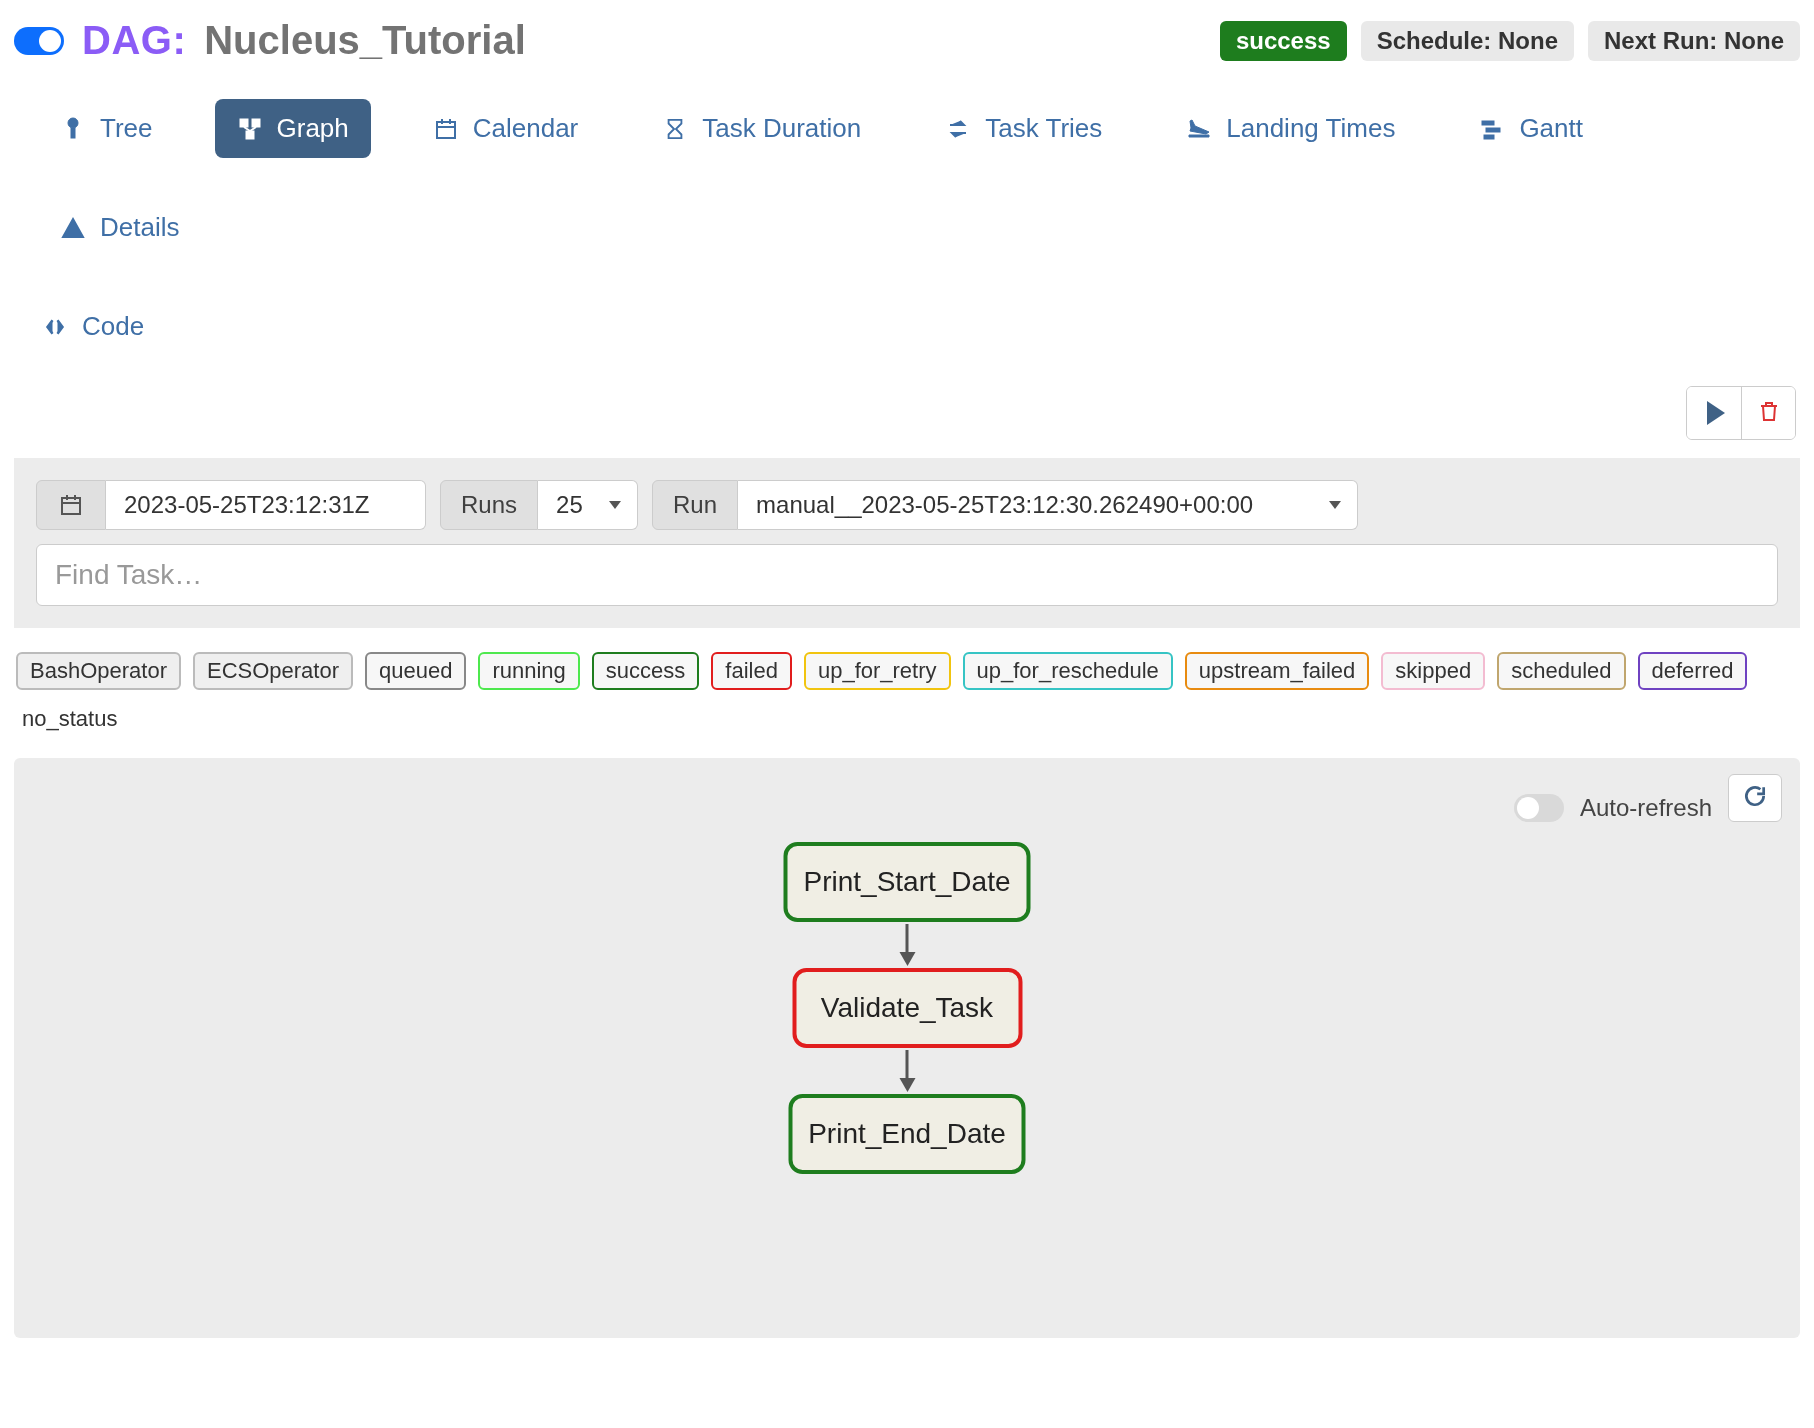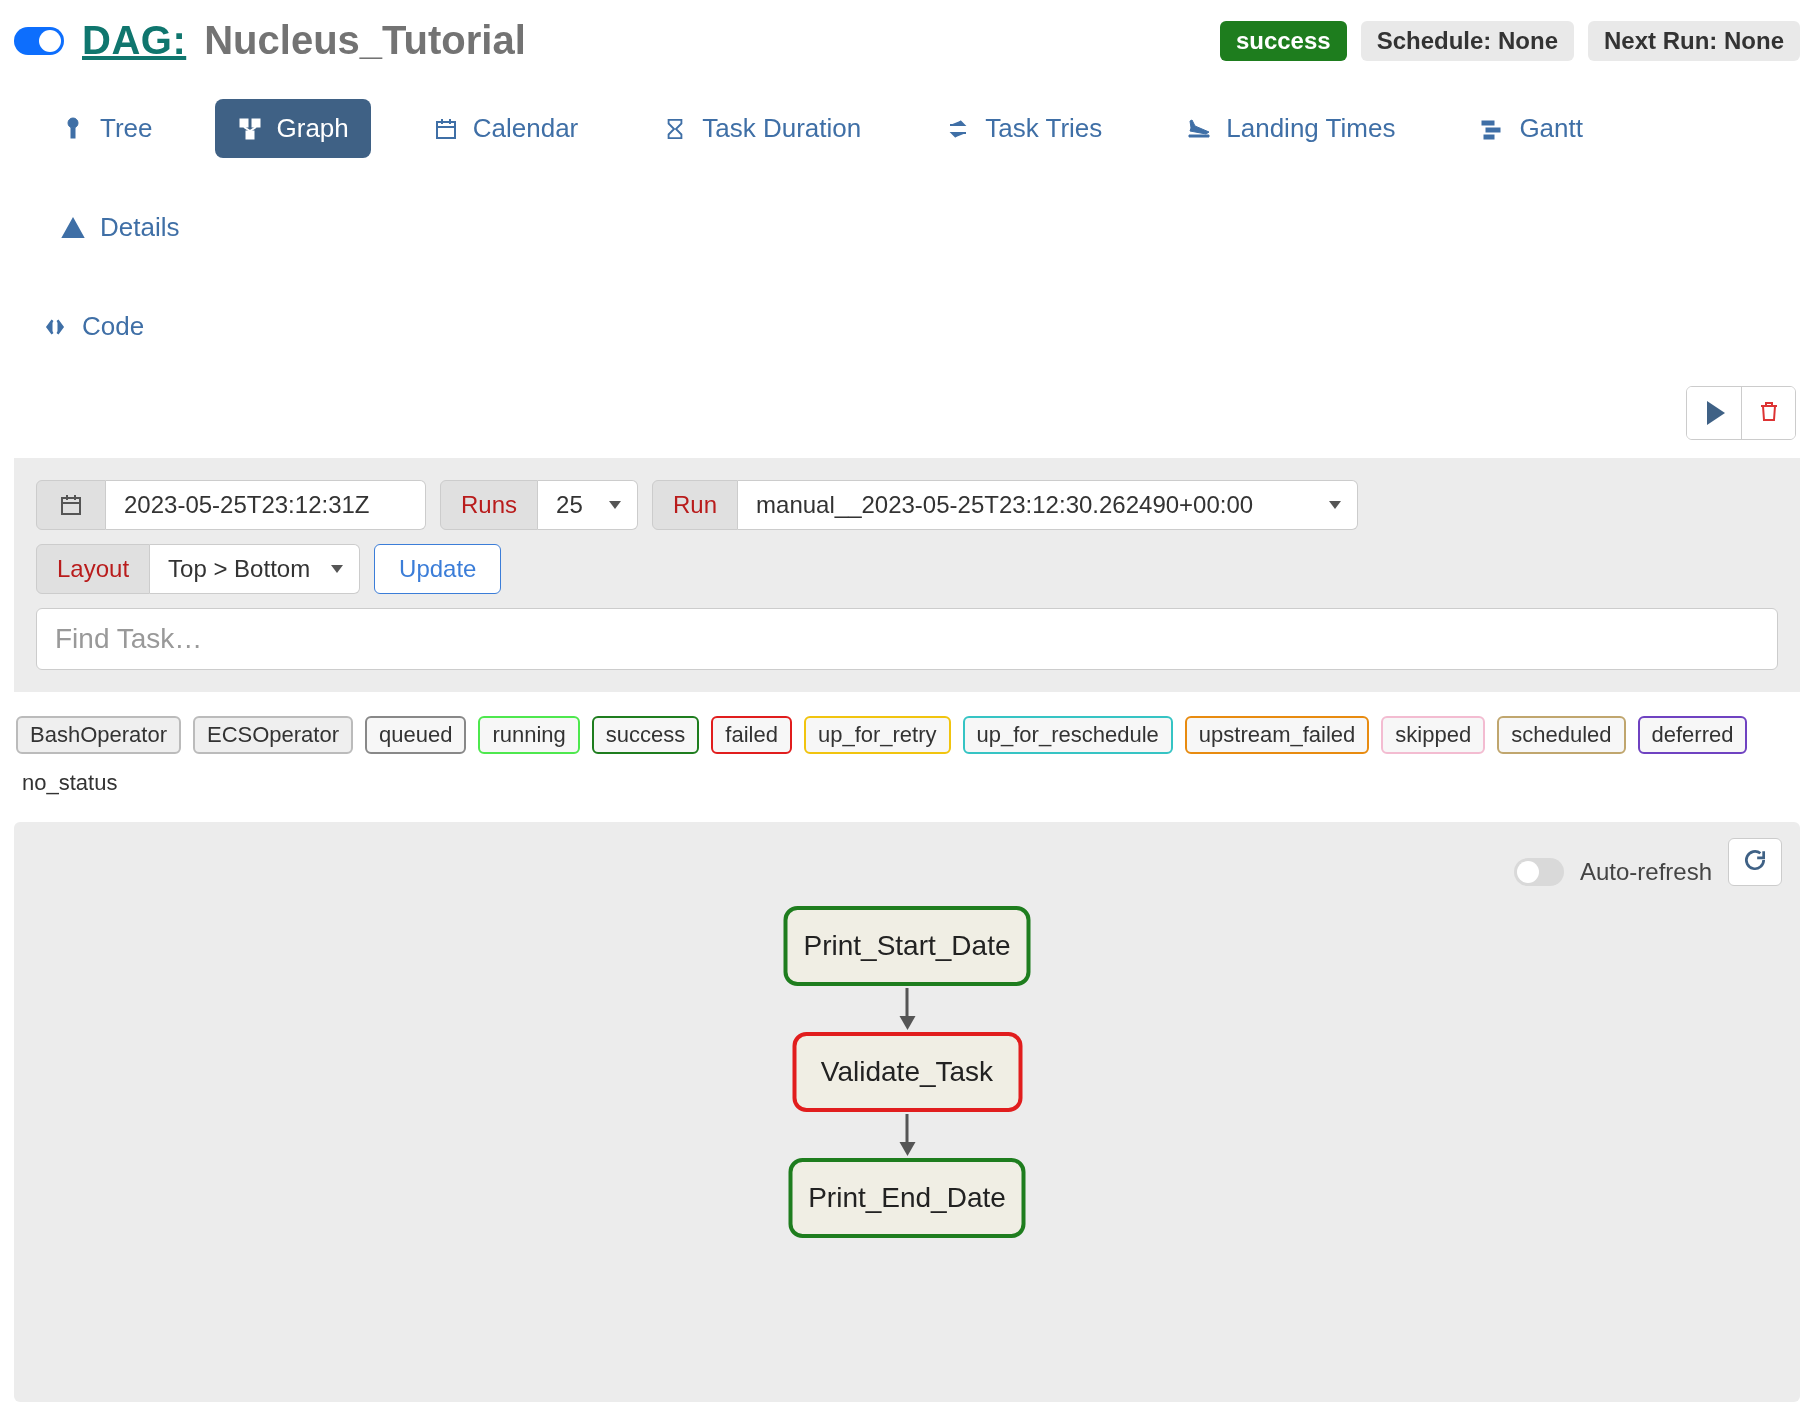--- a/index.html
+++ b/index.html
@@ -4,21 +4,21 @@
 <style>
   * { box-sizing: border-box; margin: 0; padding: 0; }
   html, body { width: 1814px; height: 1428px; background: #fff; font-family: -apple-system, BlinkMacSystemFont, "Segoe UI", Helvetica, Arial, sans-serif; color: #333; }
   body { padding: 14px; }
 
   
   .header-row { display: flex; align-items: center; justify-content: space-between; padding: 4px 0 26px 0; }
   .title-wrap { display: flex; align-items: center; gap: 18px; }
   .toggle { width: 50px; height: 28px; background: #0d6efd; border-radius: 14px; position: relative; cursor: pointer; }
   .toggle .knob { width: 22px; height: 22px; background: #fff; border-radius: 50%; position: absolute; right: 3px; top: 3px; }
-  .dag-label { font-size: 40px; font-weight: 600; color: #0f766e; letter-spacing: .5px; text-decoration: underline; }
+  .dag-label { font-size: 40px; font-weight: 600; color: #8b5cf6; letter-spacing: .5px; }
   .dag-name { font-size: 40px; font-weight: 700; color: #737373; }
   .badges { display: flex; gap: 14px; }
   .badge { border-radius: 6px; padding: 6px 16px; font-size: 24px; font-weight: 600; }
   .badge.success { background: #1e7d1e; color: #fff; }
   .badge.gray { background: #e9e9e9; color: #333; }
 
   
   .tabs-row { display: flex; flex-wrap: wrap; gap: 40px; align-items: center; padding: 10px 24px 30px 24px; font-size: 26px; }
   .tab { display: inline-flex; align-items: center; gap: 14px; color: #3f6fa6; padding: 14px 22px; border-radius: 8px; cursor: pointer; font-weight: 500;}
   .tab.active { background: #3f6185; color: #fff; }
@@ -29,21 +29,21 @@
   .action-row { display:flex; justify-content:flex-end; padding: 0 4px 18px 0; gap: 0; }
   .action-group { display:flex; border:1px solid #ccc; border-radius:6px; overflow:hidden; }
   .action-btn { width:54px; height:52px; display:flex; align-items:center; justify-content:center; cursor:pointer; background:#fff;}
   .action-btn.divide { border-left:1px solid #ccc;}
   .play-shape { width:0; height:0; border-left: 18px solid #3f6185; border-top:12px solid transparent; border-bottom:12px solid transparent; margin-left:4px;}
 
   
   .controls-panel { background: #ececec; border-radius: 0; padding: 22px;}
   .controls-row { display:flex; flex-wrap:wrap; gap: 14px; align-items:center; margin-bottom:14px;}
   .igroup { display:flex; }
-  .ctrl-label { background:#e0e0e0; border:1px solid #ccc; padding: 10px 20px; font-size:24px; color:#b91c1c; display:flex; align-items:center; border-top-left-radius:6px;border-bottom-left-radius:6px;}
+  .ctrl-label { background:#e0e0e0; border:1px solid #ccc; padding: 10px 20px; font-size:24px; color:#404040; display:flex; align-items:center; border-top-left-radius:6px;border-bottom-left-radius:6px;}
   .ctrl-label.icon-only { padding: 10px 22px; }
   .ctrl-input, .ctrl-select { background:#fff; border:1px solid #ccc; border-left:none; padding:10px 18px; font-size:24px; min-height:50px; display:flex; align-items:center; border-top-right-radius:6px; border-bottom-right-radius:6px;}
   .ctrl-select { position:relative; padding-right:42px;}
   .ctrl-select::after { content:""; position:absolute; right:16px; top:50%; width:0;height:0;border-left:6px solid transparent;border-right:6px solid transparent;border-top:8px solid #555; transform:translateY(-50%);}
   .update-btn { border:1px solid #3b7dd8; color:#3b7dd8; background:#fff; padding:10px 24px; border-radius:6px; font-size:24px; cursor:pointer;}
   .find-input { width:100%; background:#fff; border:1px solid #ccc; padding:14px 18px; font-size:28px; border-radius:6px; }
   .find-input::placeholder{color:#999;}
 
   
   .legend-row { display:flex; flex-wrap:wrap; gap: 12px; align-items:center; padding: 24px 0 18px 2px; font-size: 22px; }
@@ -221,27 +221,20 @@
     </div>
     <div class="igroup">
       <div class="ctrl-label">Runs</div>
       <div class="ctrl-select" style="min-width:100px;">25</div>
     </div>
     <div class="igroup">
       <div class="ctrl-label">Run</div>
       <div class="ctrl-select wide">manual__2023-05-25T23:12:30.262490+00:00</div>
     </div>
   </div>
-  <div class="controls-row">
-    <div class="igroup">
-      <div class="ctrl-label">Layout</div>
-      <div class="ctrl-select" style="min-width:210px;">Top &gt; Bottom</div>
-    </div>
-    <button class="update-btn">Update</button>
-  </div>
   <input class="find-input" type="text" placeholder="Find Task…" style="">
 </div>
 
 <div class="legend-row">
   <span class="chip bash">BashOperator</span>
   <span class="chip ecs">ECSOperator</span>
   <span class="chip queued">queued</span>
   <span class="chip running">running</span>
   <span class="chip statussuccess">success</span>
   <span class="chip failed">failed</span>

